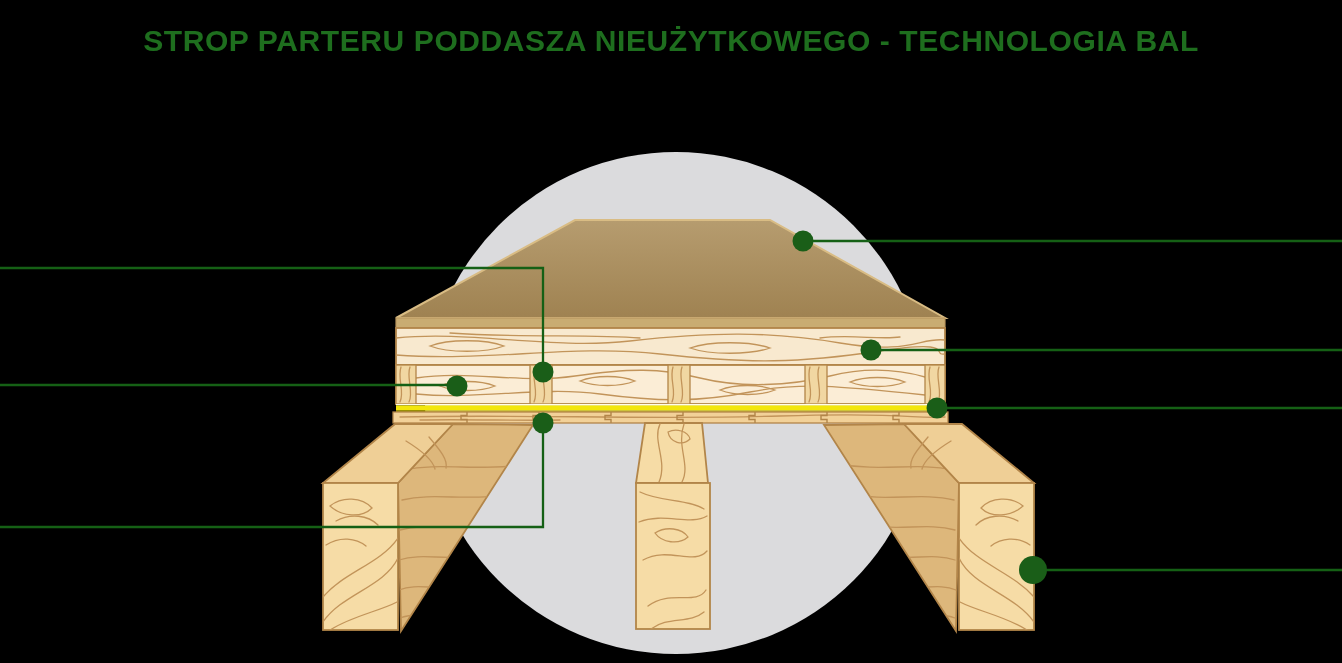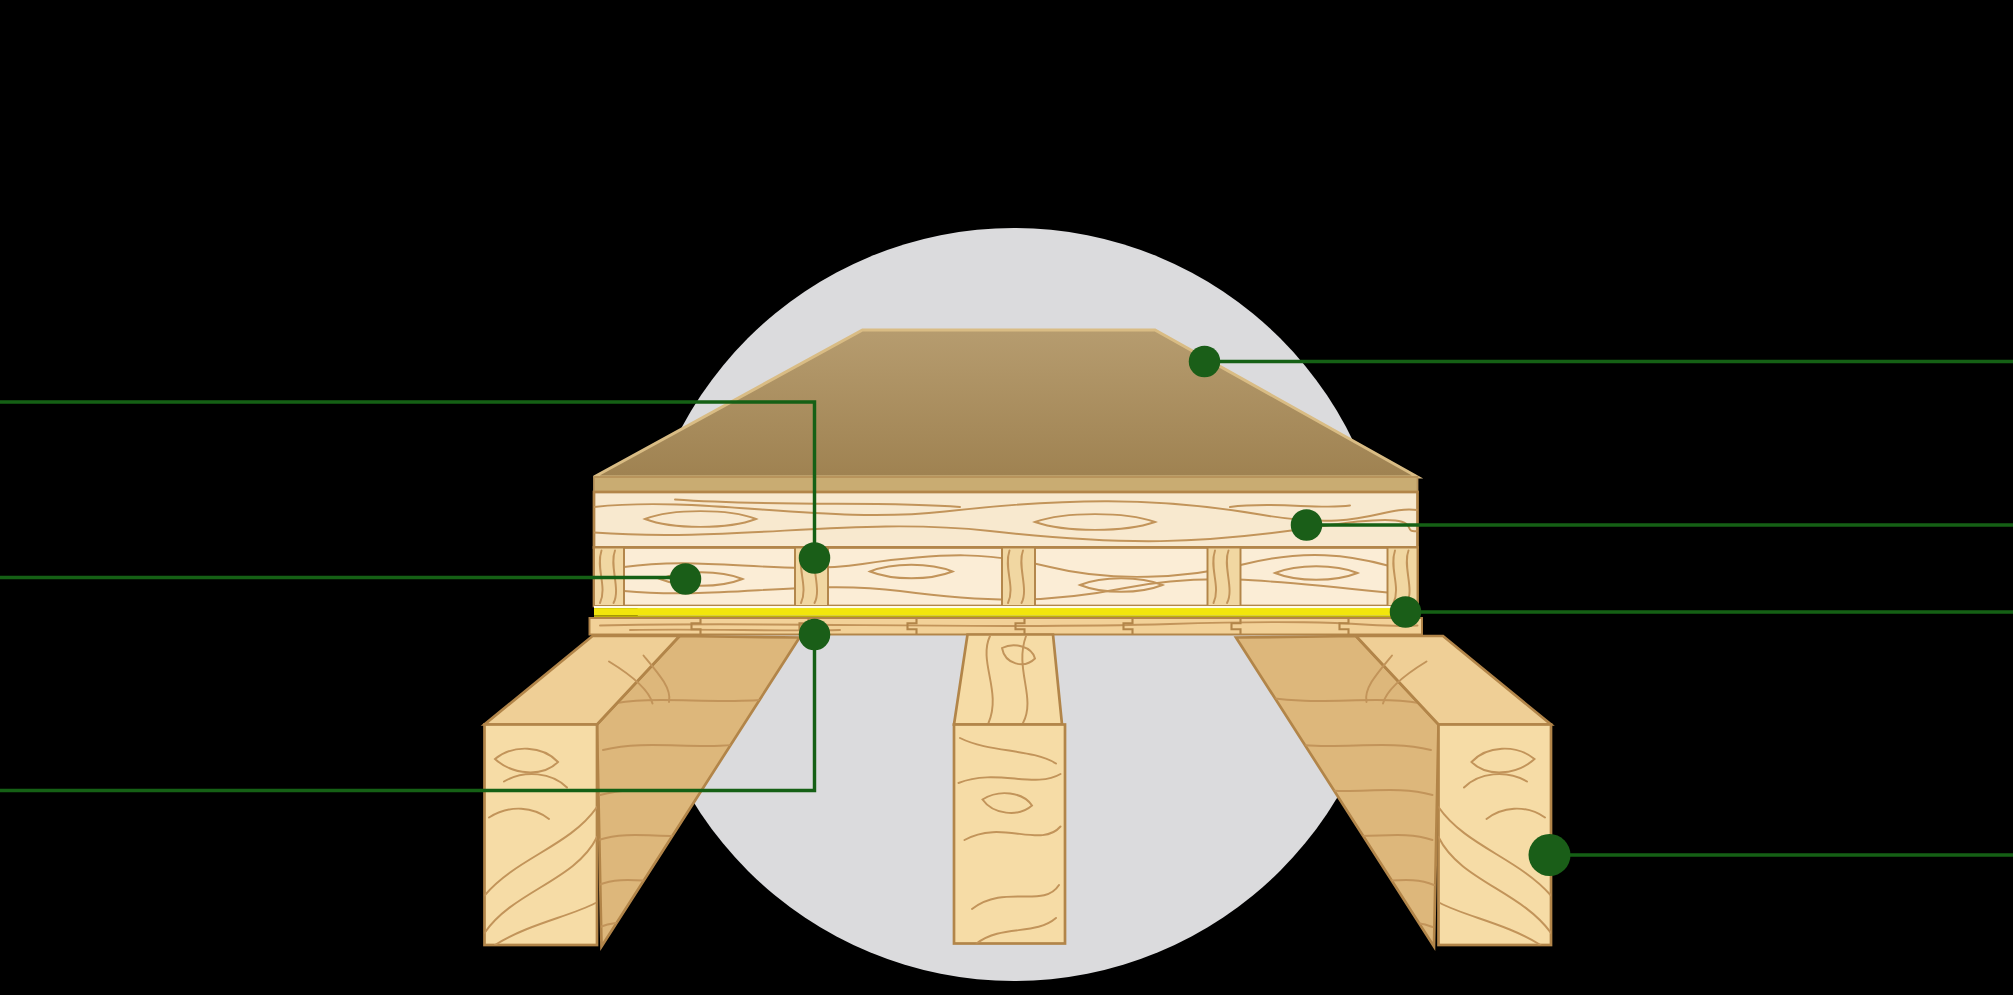--- a/index.html
+++ b/index.html
@@ -20,20 +20,21 @@
   .thin-outline{stroke:var(--wood_outline);stroke-width:1.3;}
   .grain path{fill:none;stroke:var(--wood_grain);stroke-width:1.3;stroke-linecap:round;}
   .leader{stroke:var(--leader_green);stroke-width:2.3;fill:none;}
   .dot{fill:var(--dot_green);}
   .notch{fill:none;stroke:var(--wood_outline);stroke-width:1.4;}
 </style>
 </head>
 <body>
 
 <div id="stage">
+  <div id="title">STROP PARTERU PODDASZA NIEUŻYTKOWEGO - TECHNOLOGIA BAL</div>
 
   <svg width="1342" height="663" viewBox="0 0 1342 663">
     <defs>
       <linearGradient id="deckGrad" x1="0" y1="220" x2="0" y2="318" gradientUnits="userSpaceOnUse">
         <stop offset="0" stop-color="var(--deck_top_light)"></stop>
         <stop offset="1" stop-color="var(--deck_top_dark)"></stop>
       </linearGradient>
       <clipPath id="cA">
           <rect x="396" y="328" width="549" height="37"></rect>
         </clipPath>

